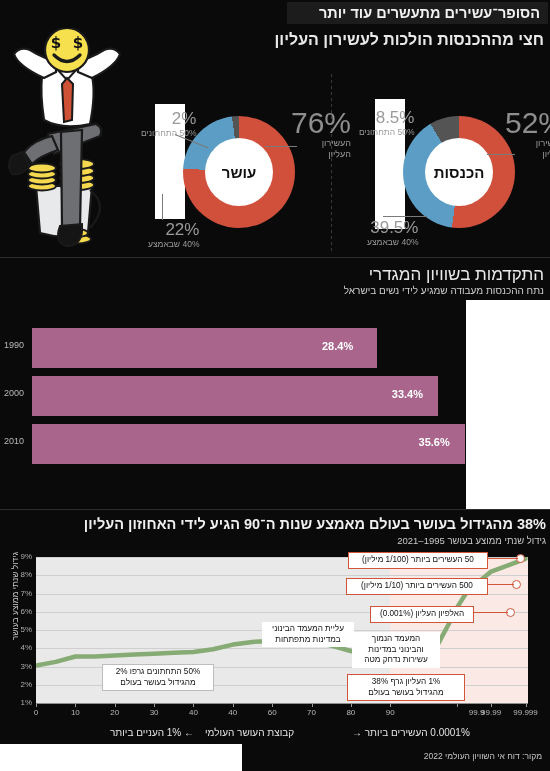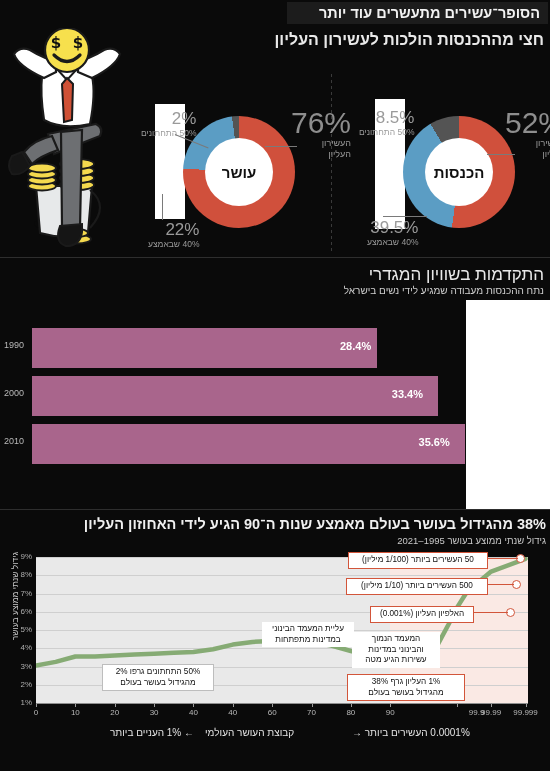--- a/index.html
+++ b/index.html
@@ -236,21 +236,21 @@
       <div class="h">התקדמות בשוויון המגדרי</div>
       <div class="sub">נתח ההכנסות מעבודה שמגיע לידי נשים בישראל</div>
     </div>
 
     <div class="whitebar" style="left:466px;top:40px;width:84px;height:210px;"></div>
 
     <div class="bars" id="genderBars">
         <div class="barrow">
           <div class="yearlab">1990</div>
           <div class="bar" style="width: 345.06px; background: rgb(169, 101, 140);"></div>
-          <div class="barval" style="left: 340px;">28.4%</div>
+          <div class="barval" style="left: 322px;">28.4%</div>
         </div>
         <div class="barrow">
           <div class="yearlab">2000</div>
           <div class="bar" style="width: 405.81px; background: rgb(169, 101, 140);"></div>
           <div class="barval" style="left: 391.81px;">33.4%</div>
         </div>
         <div class="barrow">
           <div class="yearlab">2010</div>
           <div class="bar" style="width: 432.54px; background: rgb(169, 101, 140);"></div>
           <div class="barval" style="left: 418.54px;">35.6%</div>
@@ -360,30 +360,34 @@
     </div>
 
     <div class="callout plain" style="left:262px;top:110px;width:92px;white-space:normal;">
       <div>עליית המעמד הבינוני</div>
       <div>במדינות מתפתחות</div>
     </div>
 
     <div class="callout plain" style="left:352px;top:120px;width:88px;white-space:normal;">
       <div>המעמד הנמוך</div>
       <div>והבינוני במדינות</div>
-      <div>עשירות הגיע מטה</div>
+      <div>עשירות נדחק מטה</div>
     </div>
 
     <div class="xcap" style="left:110px;top:215px;">
       <span>←</span>
       <span>1% העניים ביותר</span>
     </div>
     <div class="xcap" style="left:205px;top:215px;">
       <span>קבוצת העושר העולמי</span>
     </div>
     <div class="xcap" style="left:352px;top:215px;">
       <span>0.0001% העשירים ביותר</span>
       <span>→</span>
     </div>
   </div>
 
+  <div class="footer">
+    <div class="whitebox"></div>
+    <div class="src">מקור: דוח אי השוויון העולמי 2022</div>
+  </div>
 
 </div>
 
 </body></html>

